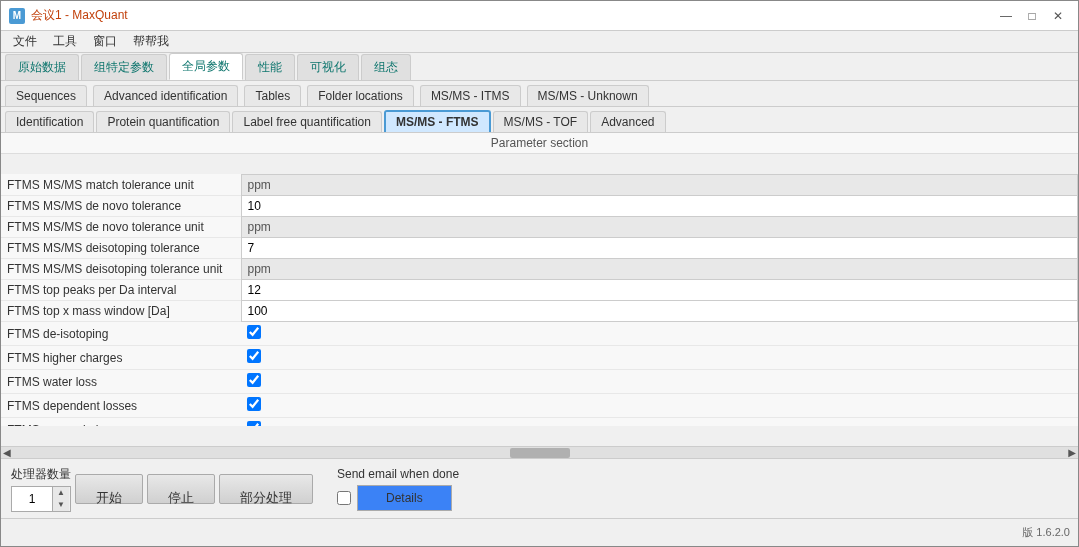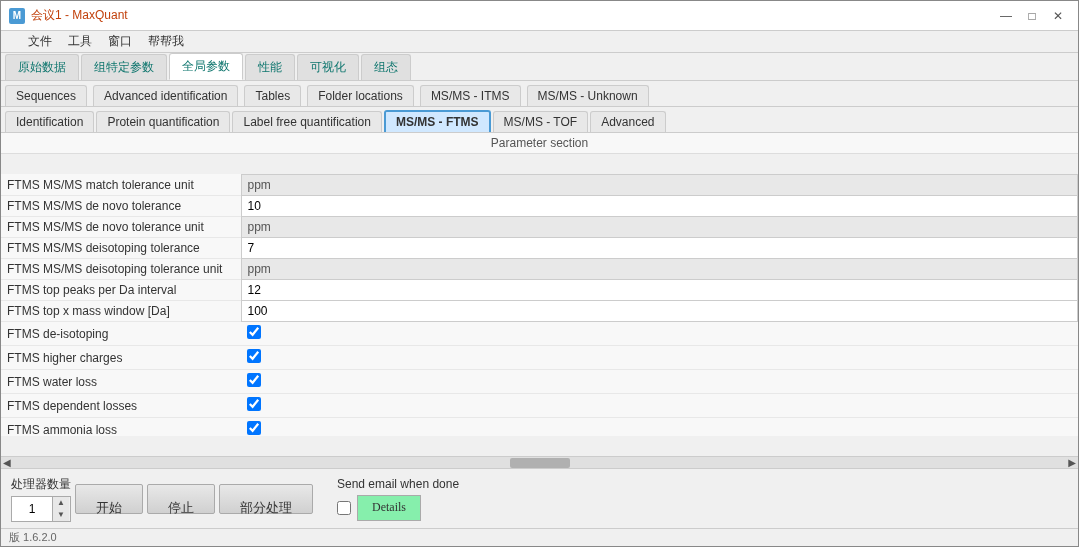--- a/index.html
+++ b/index.html
@@ -63,21 +63,21 @@
       align-items: center;
       justify-content: center;
       font-size: 12px;
       color: #555;
     }
     .menu-bar {
       background: #f0f0f0;
       height: 22px;
       display: flex;
       align-items: center;
-      padding: 0 19px;
+      padding: 0 4px;
       border-bottom: 1px solid #ccc;
     }
     .menu-item {
       padding: 2px 8px;
       cursor: pointer;
       font-size: 12px;
       color: #333;
     }
     .tab-bar-1 {
       background: #f0f0f0;
@@ -306,35 +306,34 @@
       font-size: 12px;
       color: #333;
     }
     .email-row {
       display: flex;
       align-items: center;
       gap: 6px;
     }
     .details-btn {
       height: 26px;
-      padding: 0 14px;
-      font-size: 12px;
-      background: #86efac;
+      padding: 0 28px;
+      font-size: 12px;
+      background: #3b82f6;
       border: 1px solid #aaa;
       cursor: pointer;
       color: #333;
-      font-family: Liberation Serif, serif;
     }
     .version-bar {
-      height: 18px;
+      height: 28px;
       background: #f0f0f0;
       border-top: 1px solid #ccc;
       display: flex;
       align-items: center;
-      justify-content: flex-start;
+      justify-content: flex-end;
       padding: 0 8px;
     }
     .version-text {
       font-size: 11px;
       color: #666;
     }
   </style>
 </head>
 <body>
 

